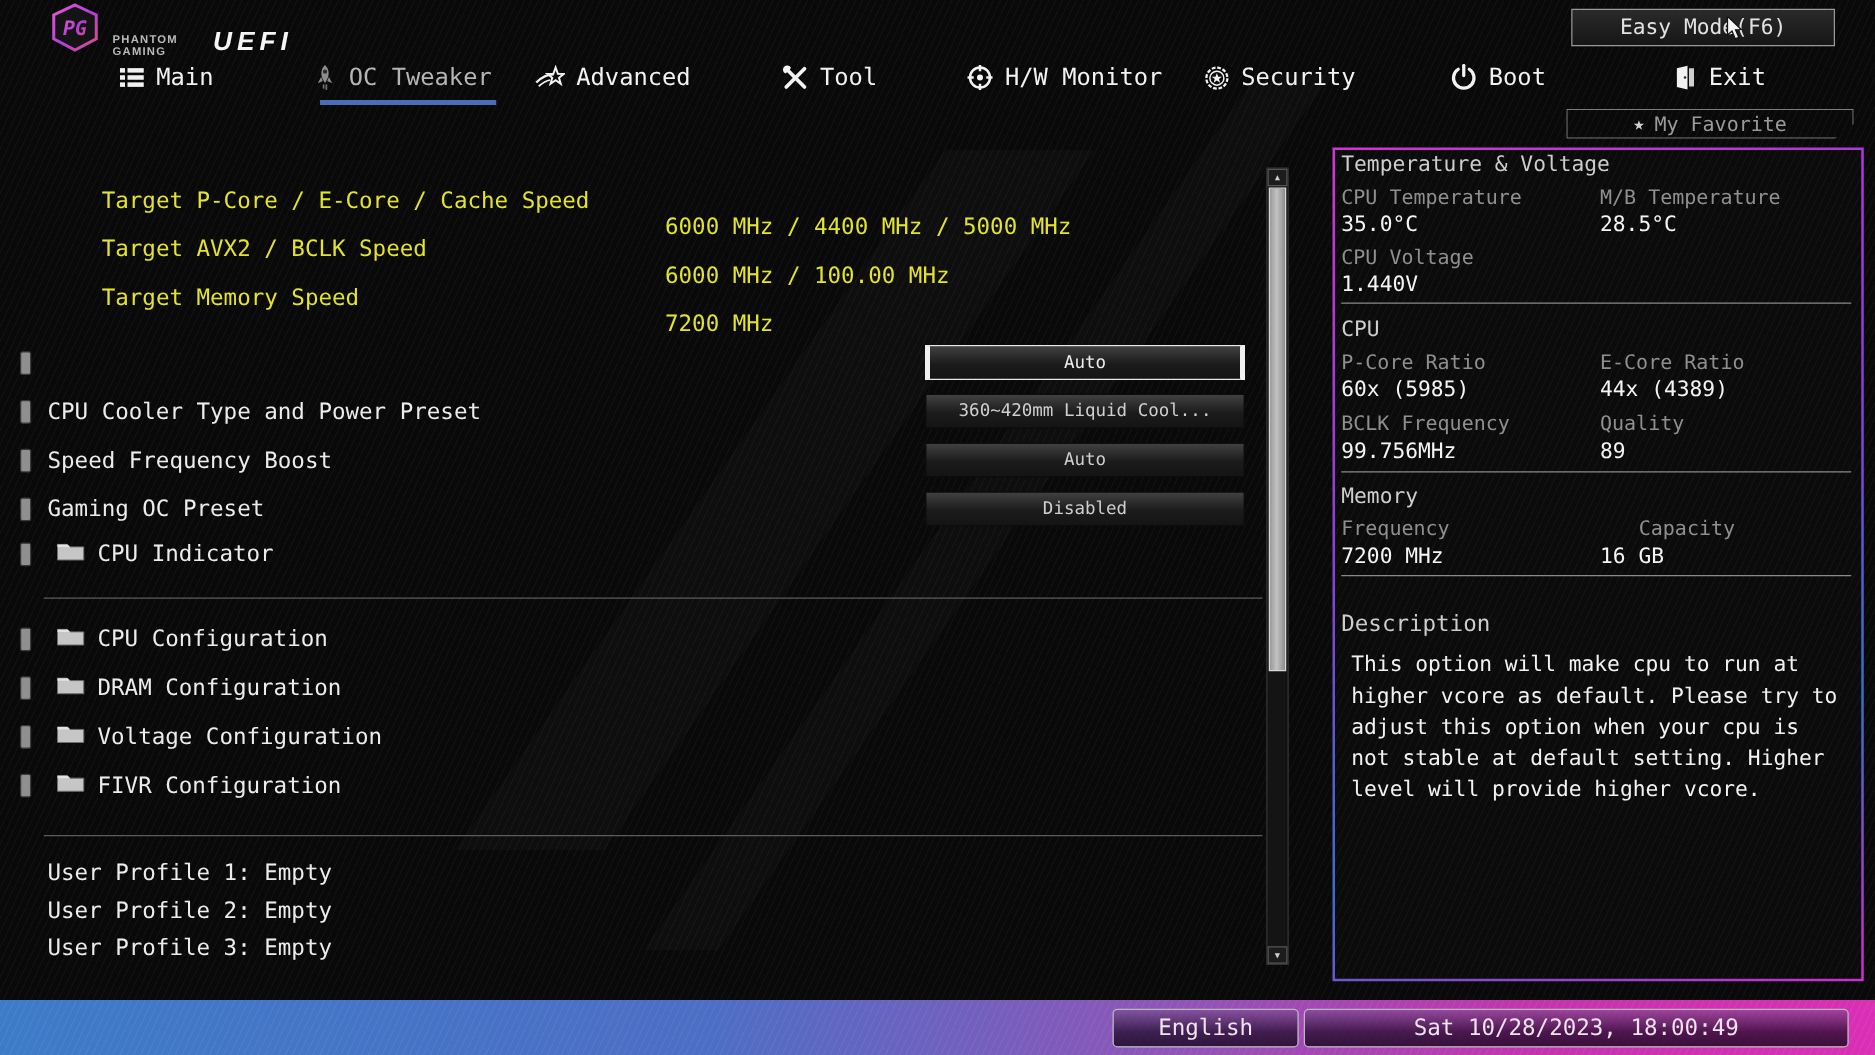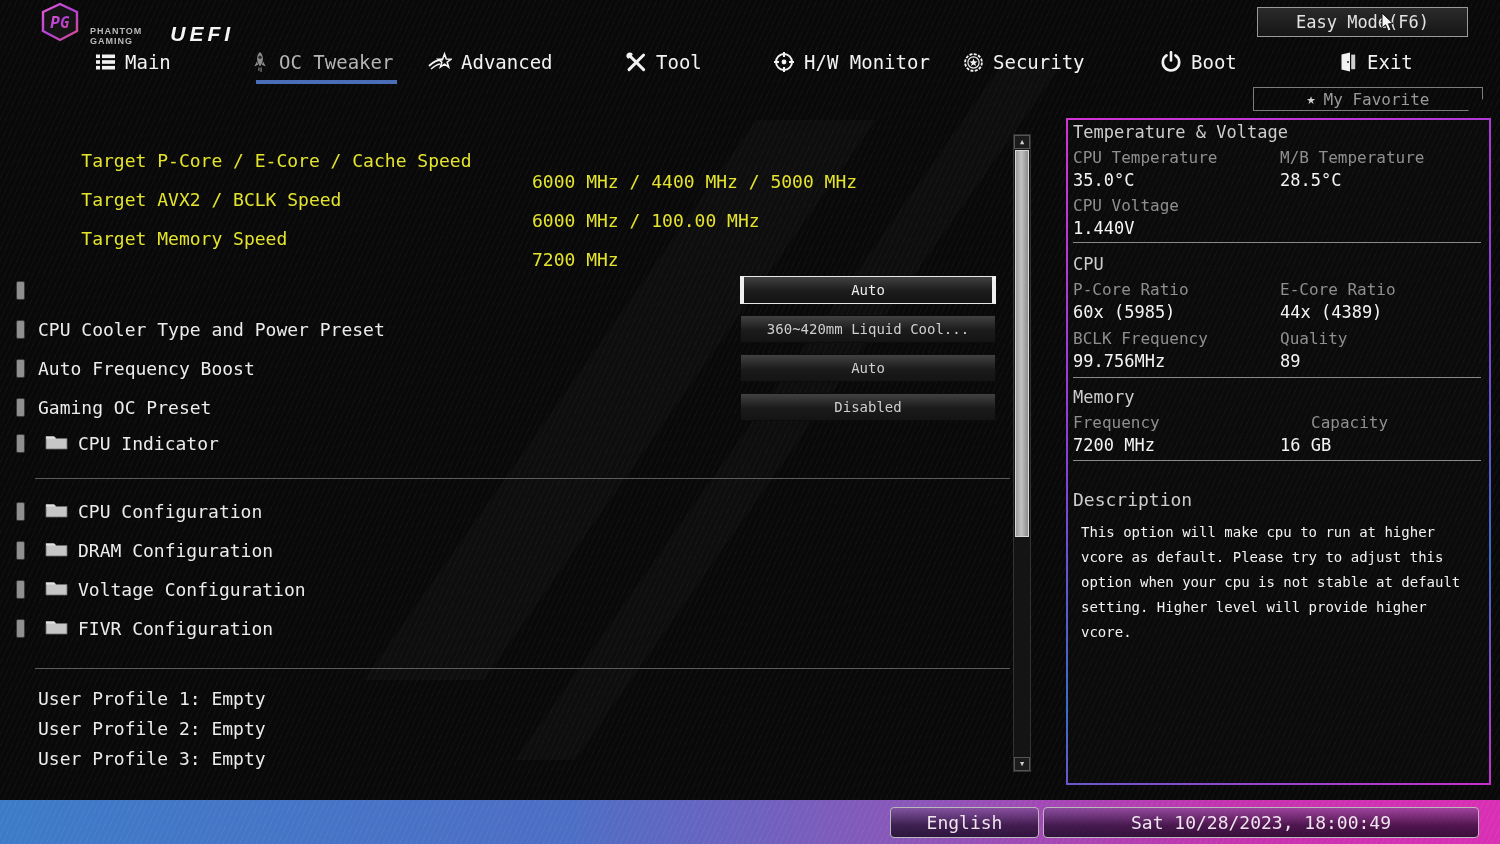--- a/index.html
+++ b/index.html
@@ -69,21 +69,21 @@
   
   #side-panel { position:absolute; left:1066px; top:118px; width:425px; height:667px; padding:2px;
     background:linear-gradient(160deg,#d233d4 0%, #8a3fd8 40%, #3b6cc9 72%, #c92fd0 100%); }
   #side-inner { position:relative; width:100%; height:100%; background-color:#0b0b0b;
     background-image: repeating-linear-gradient(115deg, rgba(255,255,255,0.03) 0 1px, rgba(0,0,0,0) 1px 5px); }
   .sp-title { position:absolute; left:5px; color:#cdcdcd; font-size:17px; }
   .sp-label { position:absolute; color:#8f8f8f; font-size:16px; }
   .sp-value { position:absolute; color:#f4f4f4; font-size:17px; }
   .sp-col1 { left:5px; } .sp-col2 { left:212px; }
   .sp-div { position:absolute; left:5px; width:408px; border-top:1px solid #8a8a8a; }
-  #desc-body { position:absolute; left:13px; top:400px; width:396px; color:#f2f2f2; font-size:14px; line-height:25px; }
+  #desc-body { position:absolute; left:13px; top:400px; width:396px; color:#f2f2f2; font-size:17px; line-height:25px; }
 
   
   #status-bar { position:absolute; left:0; top:800px; width:1500px; height:44px;
     background-image:
       repeating-linear-gradient(115deg, rgba(255,255,255,0.05) 0 1px, rgba(0,0,0,0) 1px 5px),
       linear-gradient(90deg,#3d7bc8 0%, #4d6ec5 38%, #8e55b8 62%, #c433af 82%, #d92fb4 100%);
   }
   .sb-btn { position:absolute; top:7px; height:31px; border:1px solid #b9b9b9; border-radius:4px;
     background:linear-gradient(180deg, rgba(120,80,140,0.55), rgba(30,10,40,0.72) 60%, rgba(20,5,30,0.8));
     color:#f0e4ee; font-size:18px; display:flex; align-items:center; justify-content:center; }
@@ -241,21 +241,21 @@
   </div>
 
   <div class="pill" style="top:281px;"></div>
   <div class="val-btn focused" style="top:276px;">Auto</div>
 
   <div class="pill" style="top:320px;"></div>
   <span class="setting-label" style="top:315px;">CPU Cooler Type and Power Preset</span>
   <div class="val-btn" style="top:315px;">360~420mm Liquid Cool...</div>
 
   <div class="pill" style="top:359px;"></div>
-  <span class="setting-label" style="top:354px;">Auto Frequency Boost</span>
+  <span class="setting-label" style="top:354px;">Speed Frequency Boost</span>
   <div class="val-btn" style="top:354px;">Auto</div>
 
   <div class="pill" style="top:398px;"></div>
   <span class="setting-label" style="top:393px;">Gaming OC Preset</span>
   <div class="val-btn" style="top:393px;">Disabled</div>
 
   <div class="pill" style="top:434px;"></div>
   <div class="folder-row" style="top:430px;">
     <span>
       <svg width="23" height="17" viewBox="0 0 23 17">

